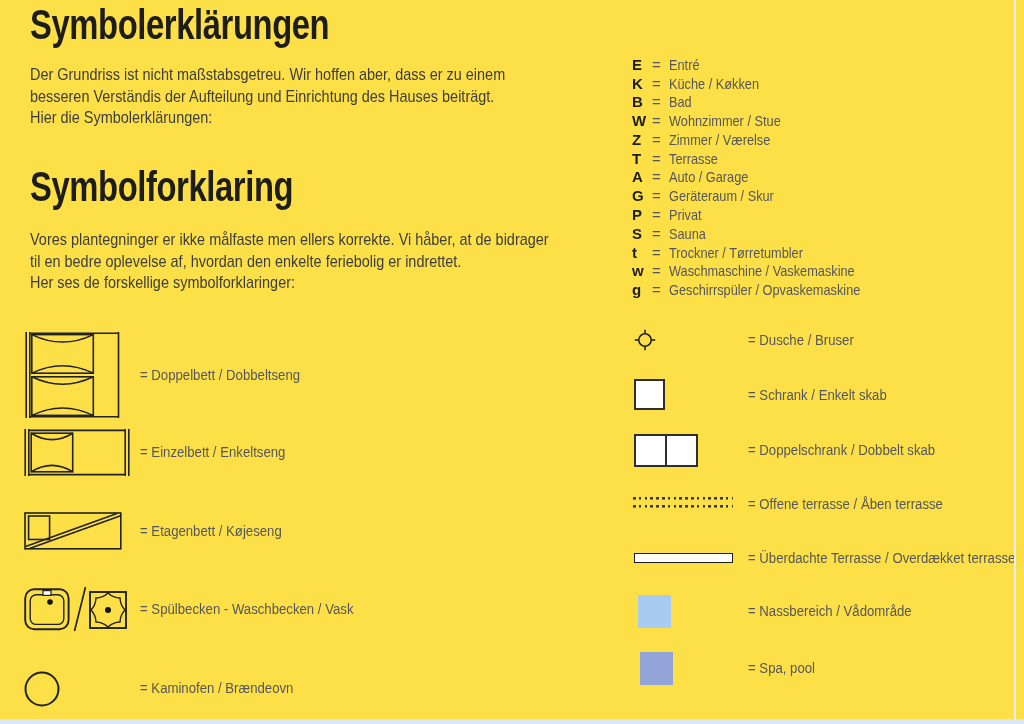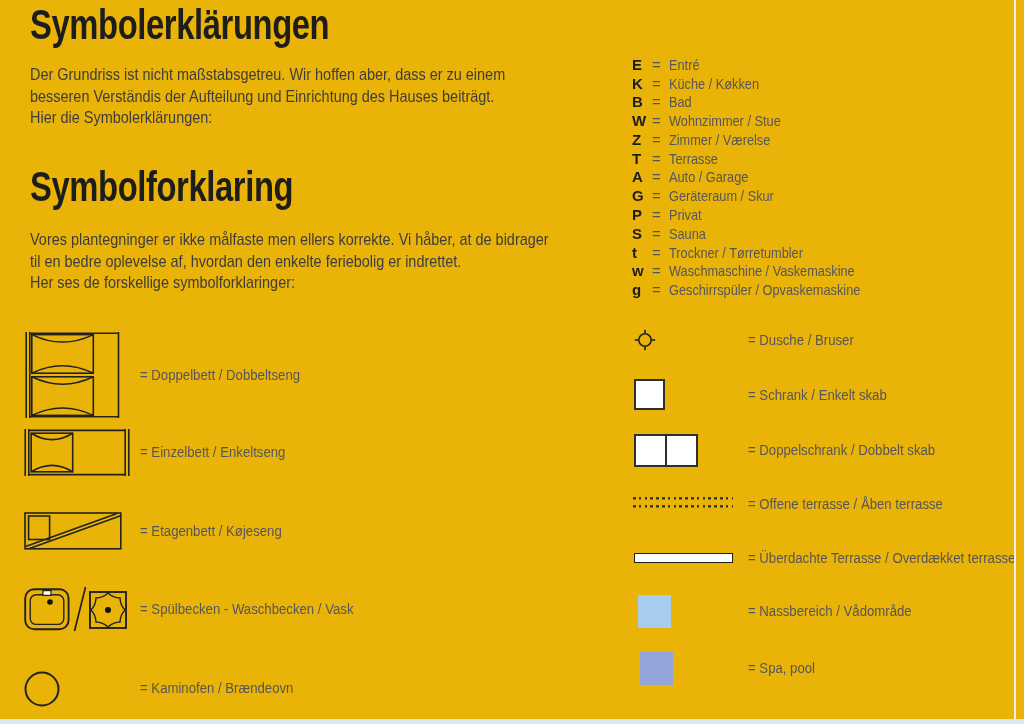--- a/index.html
+++ b/index.html
@@ -1,17 +1,17 @@
 <!DOCTYPE html>
 <html><head>
 <meta charset="utf-8">
 <style>
   html,body { margin:0; padding:0; background:#fff; }
   .page {
-    position:relative; width:1024px; height:724px; background:#eab308;
+    position:relative; width:1024px; height:724px; background:#fde047;
     font-family:"Liberation Sans", sans-serif; overflow:hidden;
   }
   .h1 {
     position:absolute; left:30px; margin:0; color:#1d1d1b;
     font-size:42px; font-weight:700; letter-spacing:-0.5px;
     transform:scaleX(0.78); transform-origin:0 0; white-space:nowrap;
   }
   .para {
     position:absolute; left:30px; color:#3d3d3e; font-size:17px;
     line-height:21.7px; transform:scaleX(0.85); transform-origin:0 0;

